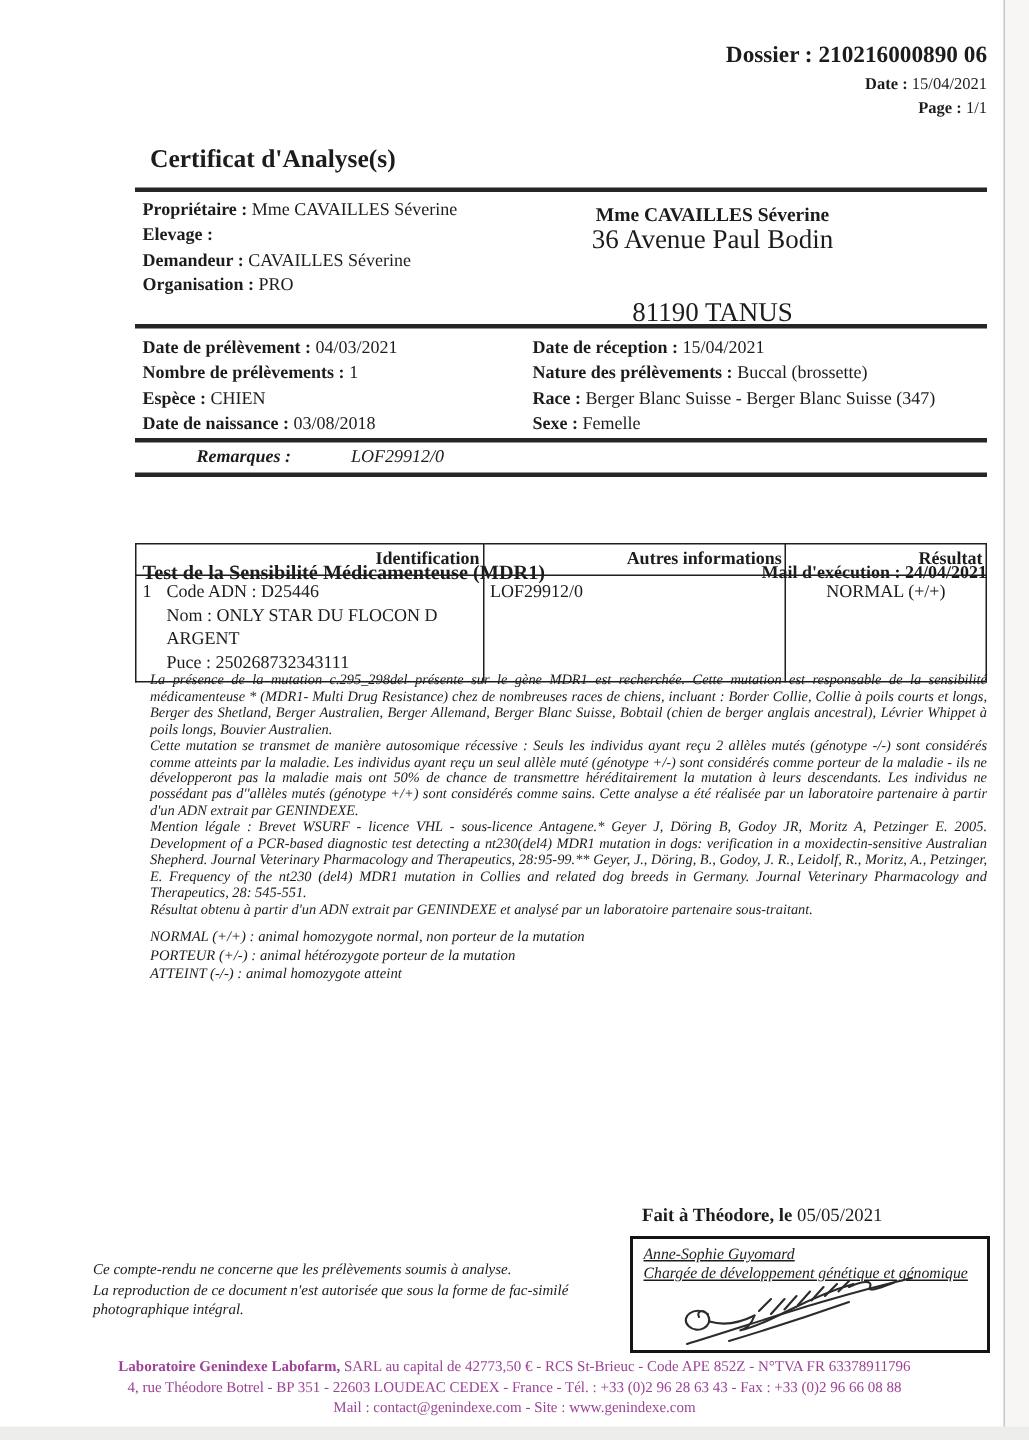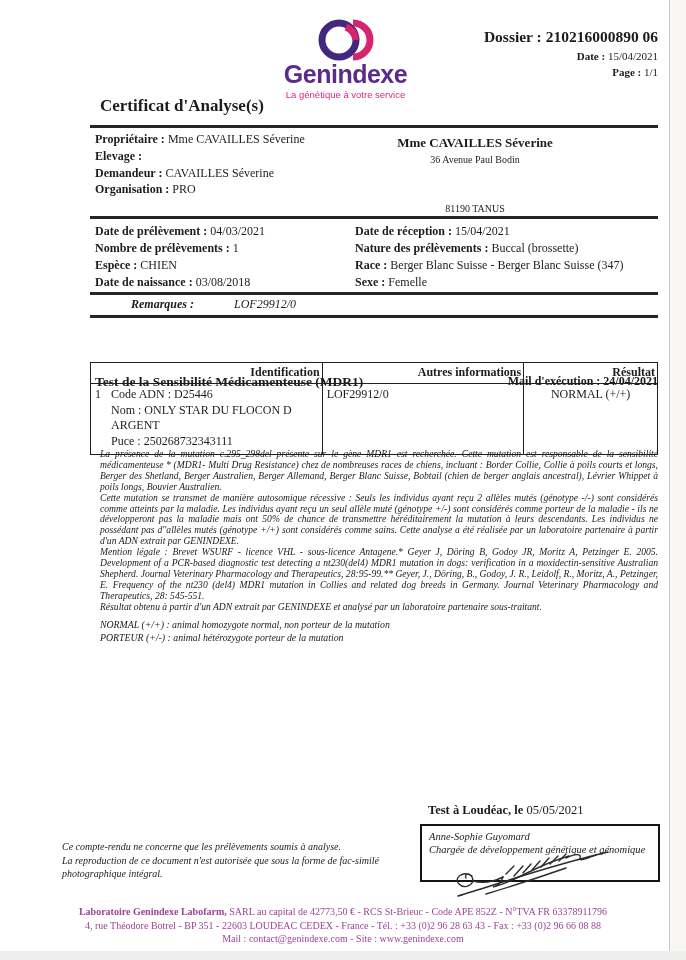--- a/index.html
+++ b/index.html
@@ -30,21 +30,21 @@
   .rule2 { top:216px; }
   .rule3 { top:292px; }
   .rule4 { top:315px; }
 
   
   .owner { position:absolute; left:95px; top:131px; width:560px; }
   .owner-row { font-size:12px; line-height:16.8px; }
   .owner-row b { font-weight:bold; }
   .address { position:absolute; right:55px; top:3px; width:250px; text-align:center; }
   .address .addr-name { font-size:13px; font-weight:bold; line-height:17px; }
-  .address .addr-line { font-size:10px; line-height:17px; }
+  .address .addr-line { font-size:18px; line-height:17px; }
   .address .addr-city { margin-top:32px; }
 
   
   .details { position:absolute; left:95px; top:223px; width:560px; }
   .det-col-left { position:absolute; left:0; top:0; width:250px; }
   .det-col-right { position:absolute; left:260px; top:0; width:300px; }
   .det-row { font-size:12px; line-height:17px; white-space:nowrap; }
   .det-row b { font-weight:bold; }
 
   .remarks { position:absolute; left:95px; top:297px; font-size:12px; font-style:italic;margin-left:36px; }
@@ -67,49 +67,40 @@
   .id-lines div { line-height:15.5px; }
 
   
   .legal { position:absolute; left:100px; top:449px; width:558px; font-style:italic; font-size:9.6px; line-height:10.9px; text-align:justify; }
   .legal p { margin:0; }
   .legend { position:absolute; left:100px; top:619px; width:480px; font-style:italic; font-size:9.8px; line-height:12.5px; }
 
   
   .made-at { position:absolute; left:428px; top:803px; font-size:12.5px; }
   .made-at b { font-weight:bold; }
-  .sig-box { position:absolute; left:420px; top:824px; width:240px; height:58px; border:2px solid #141414; padding:4px 7px; }
+  .sig-box { position:absolute; left:420px; top:824px; width:240px; height:78px; border:2px solid #141414; padding:4px 7px;text-decoration:underline; }
   .sig-name { font-style:italic; font-size:10.5px; line-height:13px; }
   .sig-role { font-style:italic; font-size:10.5px; line-height:13px; }
   .sig-scrawl { position:absolute; left:24px; top:22px; }
 
   .note { position:absolute; left:62px; top:840px; width:332px; font-style:italic; font-size:10px; line-height:13.5px; }
 
   
   .footer { position:absolute; left:60px; top:905px; width:646px; text-align:center; color:#9c4297; font-size:10px; line-height:13.5px; width:646px; }
   .footer { left:20px; }
   .footer b { font-weight:bold; }
 </style>
 </head>
 <body>
 
 <div class="page">
 
   <div class="scan-right"></div>
   <div class="scan-bottom"></div>
 
-  <div class="logo">
-    <svg class="logo-rings" width="66" height="48" viewBox="0 0 66 48">
-      <circle cx="26" cy="24" r="17" fill="none" stroke="#41277d" stroke-width="7"></circle>
-      <path d="M40 7 A17 17 0 1 1 40 41" fill="none" stroke="#d6246e" stroke-width="7"></path>
-      <path d="M33 11 A17 17 0 0 1 43 24" fill="none" stroke="#d6246e" stroke-width="7"></path>
-    </svg>
-    <div class="logo-brand">Genindexe</div>
-    <div class="logo-tagline">La génétique à votre service</div>
-  </div>
 
   <div class="dossier-block">
     <div class="dossier-line1">
       <span>Dossier :</span>
       <span>210216000890 06</span>
     </div>
     <div class="dossier-sub">
       <b>Date :</b>
       <span>15/04/2021</span>
     </div>
@@ -197,24 +188,25 @@
   <div class="legal">
     <p>La présence de la mutation c.295_298del présente sur le gène MDR1 est recherchée. Cette mutation est responsable de la sensibilité médicamenteuse * (MDR1- Multi Drug Resistance) chez de nombreuses races de chiens, incluant : Border Collie, Collie à poils courts et longs, Berger des Shetland, Berger Australien, Berger Allemand, Berger Blanc Suisse, Bobtail (chien de berger anglais ancestral), Lévrier Whippet à poils longs, Bouvier Australien.</p>
     <p>Cette mutation se transmet de manière autosomique récessive : Seuls les individus ayant reçu 2 allèles mutés (génotype -/-) sont considérés comme atteints par la maladie. Les individus ayant reçu un seul allèle muté (génotype +/-) sont considérés comme porteur de la maladie - ils ne développeront pas la maladie mais ont 50% de chance de transmettre héréditairement la mutation à leurs descendants. Les individus ne possédant pas d''allèles mutés (génotype +/+) sont considérés comme sains. Cette analyse a été réalisée par un laboratoire partenaire à partir d'un ADN extrait par GENINDEXE.</p>
     <p>Mention légale : Brevet WSURF - licence VHL - sous-licence Antagene.* Geyer J, Döring B, Godoy JR, Moritz A, Petzinger E. 2005. Development of a PCR-based diagnostic test detecting a nt230(del4) MDR1 mutation in dogs: verification in a moxidectin-sensitive Australian Shepherd. Journal Veterinary Pharmacology and Therapeutics, 28:95-99.** Geyer, J., Döring, B., Godoy, J. R., Leidolf, R., Moritz, A., Petzinger, E. Frequency of the nt230 (del4) MDR1 mutation in Collies and related dog breeds in Germany. Journal Veterinary Pharmacology and Therapeutics, 28: 545-551.</p>
     <p>Résultat obtenu à partir d'un ADN extrait par GENINDEXE et analysé par un laboratoire partenaire sous-traitant.</p>
   </div>
 
   <div class="legend">
     <div>NORMAL (+/+) : animal homozygote normal, non porteur de la mutation</div>
     <div>PORTEUR (+/-) : animal hétérozygote porteur de la mutation</div>
+    <div>ATTEINT (-/-) : animal homozygote atteint</div>
   </div>
 
   <div class="made-at">
-    <b>Test à Loudéac, le</b>
+    <b>Fait à Théodore, le</b>
     <span>05/05/2021</span>
   </div>
 
   <div class="sig-box">
     <div class="sig-name">Anne-Sophie Guyomard</div>
     <div class="sig-role">Chargée de développement génétique et génomique</div>
     <svg class="sig-scrawl" width="190" height="52" viewBox="0 0 190 52">
       <g fill="none" stroke="#2b2b2b" stroke-width="1.4" stroke-linecap="round">
         <path d="M26,28 c-9,-6 -19,2 -13,8 c6,6 17,0 13,-7 c-3,-5 -8,-3 -6,1"></path>
         <path d="M27,33 c10,3 20,1 30,-4"></path>

